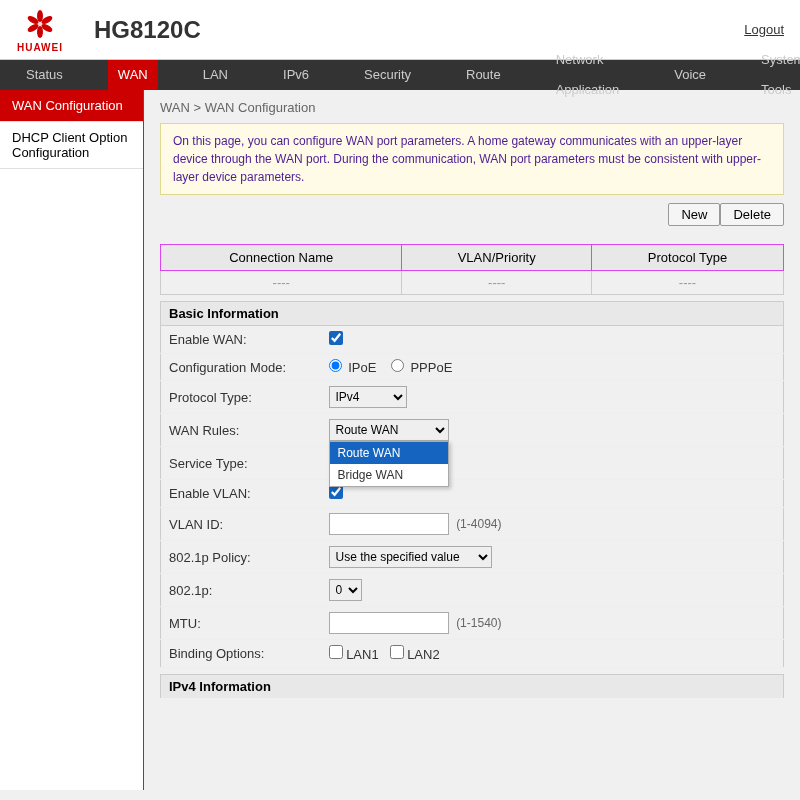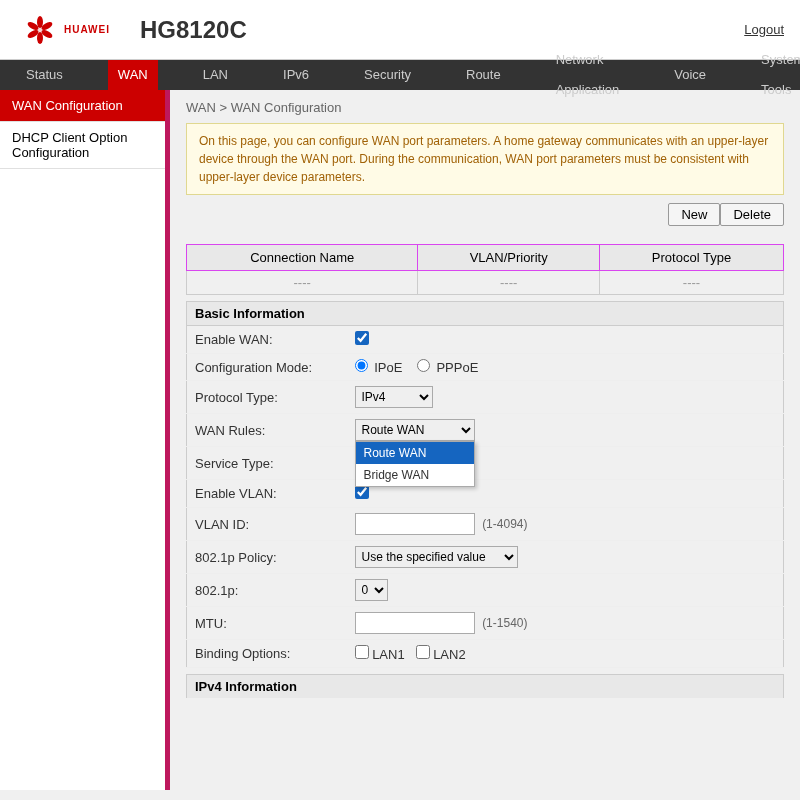--- a/index.html
+++ b/index.html
@@ -1,40 +1,40 @@
 <!DOCTYPE html>
 <html><head>
   <meta charset="utf-8">
   <style>
     * { box-sizing: border-box; margin: 0; padding: 0; }
     body { font-family: Arial, sans-serif; font-size: 13px; background: #f0f0f0; }
 
     
     .header { background: #fff; display: flex; align-items: center; padding: 8px 16px; border-bottom: 1px solid #ccc; height: 60px; }
-    .logo-area { display: flex; flex-direction: row; align-items: center; margin-right: 20px; }
+    .logo-area { display: flex; flex-direction: column; align-items: center; margin-right: 20px; }
     .logo-svg { width: 48px; height: 36px; }
     .logo-text { font-size: 10px; font-weight: bold; color: #cc0000; letter-spacing: 1px; }
     .device-title { font-size: 24px; font-weight: bold; color: #333; flex: 1; padding-left: 10px; }
     .logout-btn { font-size: 13px; color: #333; cursor: pointer; text-decoration: underline; }
 
     
     .nav { background: #333; display: flex; align-items: center; height: 30px; padding: 0 16px; gap: 35px; }
     .nav-item { color: #ccc; padding: 0 10px; cursor: pointer; font-size: 13px; line-height: 30px; }
     .nav-item.active { background: #cc0000; color: #fff; }
 
     
     .main-layout { display: flex; min-height: 700px; }
-    .sidebar { width: 170px; background: #fff; border-right: 5px solid #be185d; }
+    .sidebar { width: 144px; background: #fff; border-right: 1px solid #be185d; }
     .sidebar-item { padding: 8px 12px; font-size: 13px; cursor: pointer; border-bottom: 1px solid #e0e0e0; }
     .sidebar-item.active { background: #cc0000; color: #fff; }
 
     
     .content { flex: 1; padding: 10px 16px; }
     .breadcrumb { font-size: 13px; color: #666; margin-bottom: 8px; }
-    .info-box { background: #fffbe6; border: 1px solid #e0d890; padding: 8px 12px; font-size: 12px; color: #a16207; margin-bottom: 8px; line-height: 1.5; }
+    .info-box { background: #fffbe6; border: 1px solid #e0d890; padding: 8px 12px; font-size: 12px; color: #4c1d95; margin-bottom: 8px; line-height: 1.5; }
 
     
     .toolbar { display: flex; justify-content: flex-end; margin-bottom: 18px; }
     .btn { padding: 3px 12px; font-size: 13px; border: 1px solid #999; background: #f5f5f5; cursor: pointer; border-radius: 2px; }
 
     
     .config-table { width: 100%; border-collapse: collapse; font-size: 13px; }
     .config-table th { background: #e8e8e8; padding: 5px 8px; border: 1px solid #d946ef; text-align: center; font-weight: normal; }
     .config-table td { padding: 4px 8px; border: 1px solid #ccc; text-align: center; color: #999; }
 

